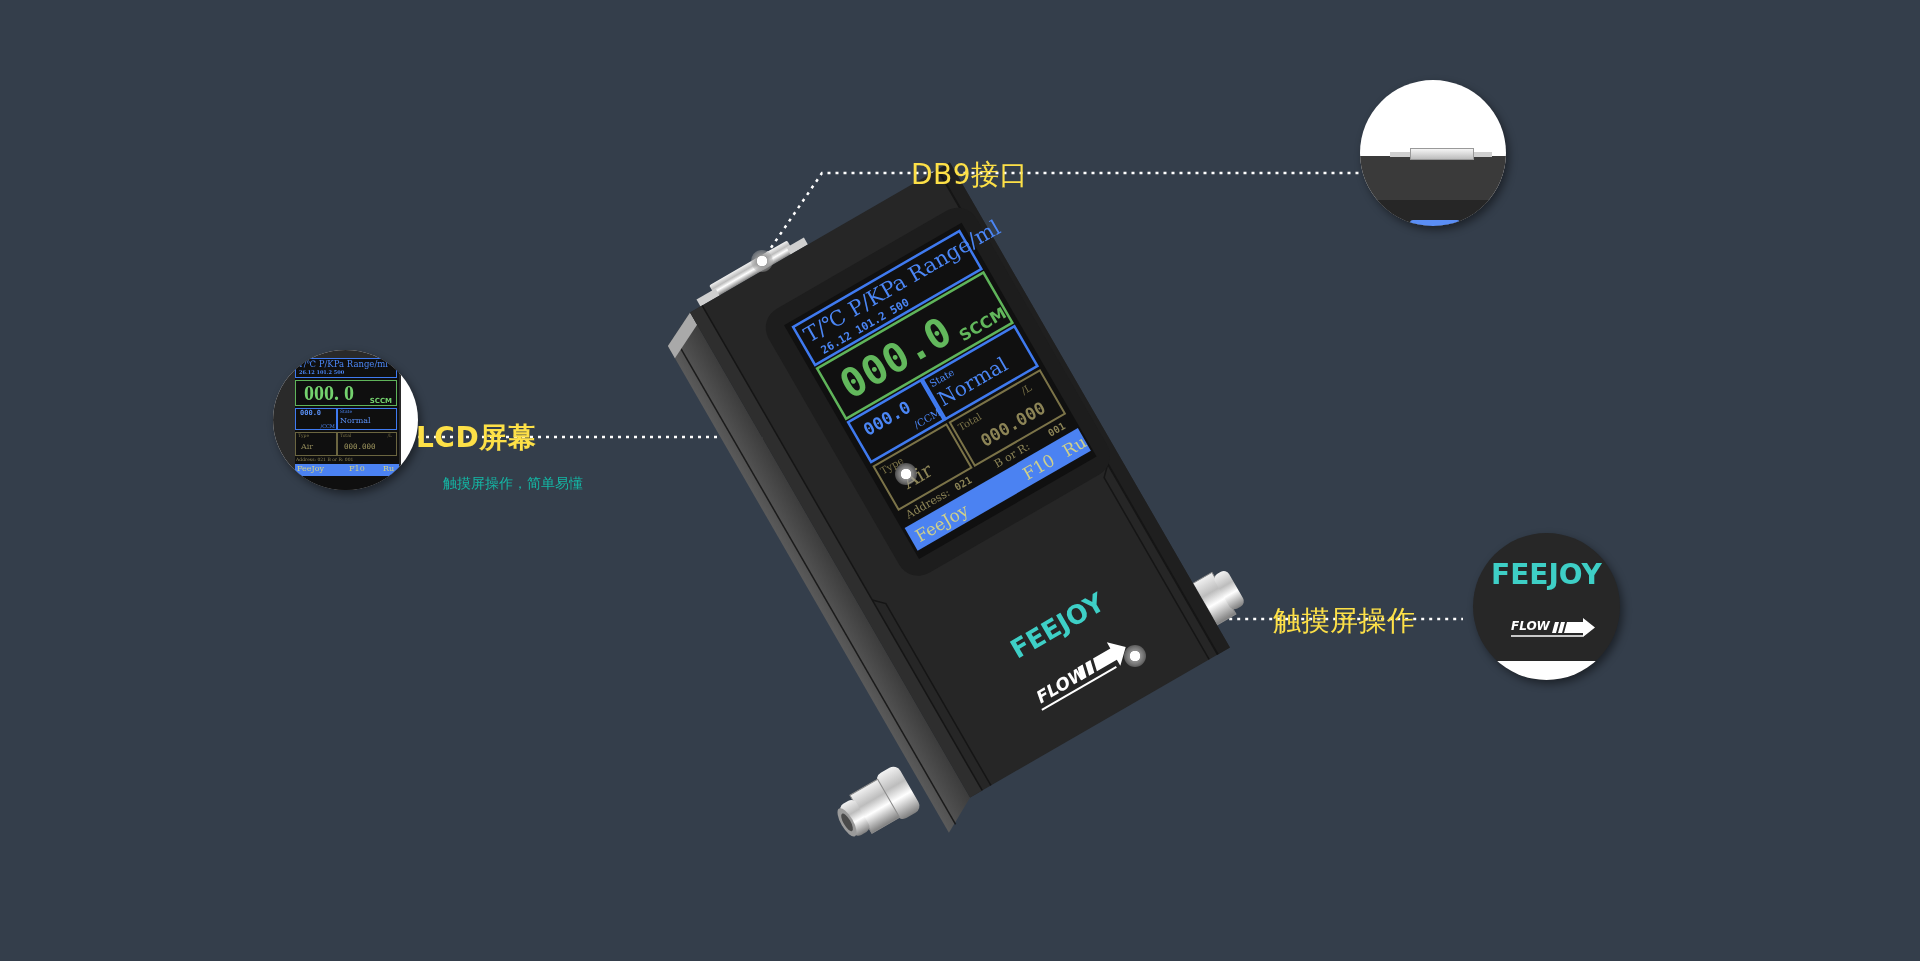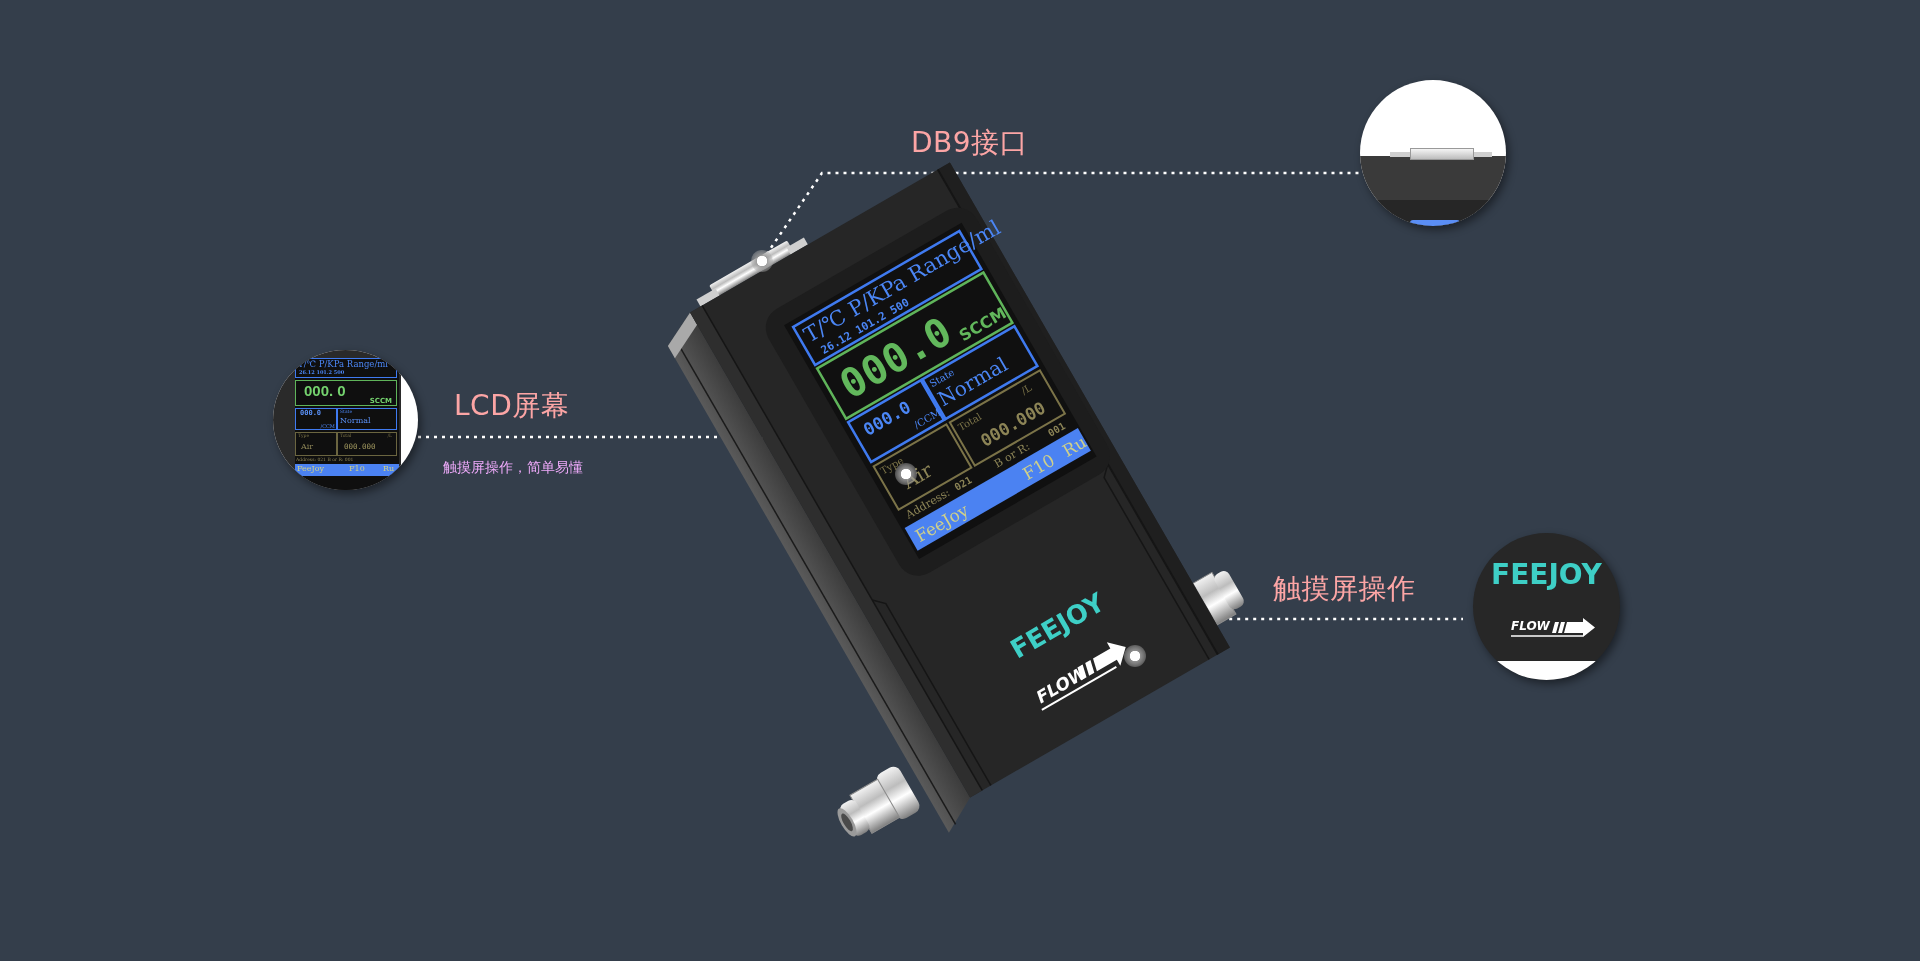--- a/index.html
+++ b/index.html
@@ -1,20 +1,20 @@
 <!DOCTYPE html>
 <html><head>
 <meta charset="utf-8">
 <style>
   html, body { margin:0; padding:0; }
   body { width:1920px; height:961px; background:#343e4b; overflow:hidden; position:relative;
          font-family:"DejaVu Sans","Liberation Sans",sans-serif; color:#fff; }
   .stage { position:absolute; left:0; top:0; width:1920px; height:961px; }
-  .label { position:absolute; color:#fca5a5; font-size:28px; letter-spacing:0.5px; white-space:nowrap; }
-  .sublabel { position:absolute; color:#f0abfc; font-size:14px; white-space:nowrap; }
+  .label { position:absolute; color:#fde047; font-size:28px; letter-spacing:0.5px; white-space:nowrap;margin-top:32px; }
+  .sublabel { position:absolute; color:#14b8a6; font-size:14px; white-space:nowrap;margin-top:16px; }
   .circle { position:absolute; border-radius:50%; overflow:hidden;
             box-shadow: 3px 4px 8px rgba(0,0,0,0.45); }
   svg text { font-family:"DejaVu Serif","Liberation Serif",serif; }
   .mono { font-family:"DejaVu Sans Mono","Liberation Mono",monospace; }
   .sans { font-family:"DejaVu Sans","Liberation Sans",sans-serif; }
 </style>
 </head>
 <body>
 
 <div class="stage">
@@ -149,21 +149,21 @@
   </div>
 
   <div class="circle" style="left:273px; top:350px; width:145px; height:140px; background:#ffffff;">
     <div style="position:absolute; left:0; top:0; width:128px; height:140px; background:#2a2a2a;"></div>
     <div style="position:absolute; left:22px; top:8px; width:104px; height:132px; background:#0f0f0f; font-family:'DejaVu Serif','Liberation Serif',serif;">
       <div style="position:absolute; left:0; top:0; width:100px; height:18px; border:1.5px solid #3f7af0;">
         <div style="font-size:8.5px; color:#4b86f5; white-space:nowrap; line-height:10px; padding-left:2px;">T/℃ P/KPa Range/ml</div>
         <div style="font-size:5px; color:#4b86f5; white-space:nowrap; line-height:6px; padding-left:3px; font-weight:bold;">26.12 101.2  500</div>
       </div>
       <div style="position:absolute; left:0; top:22px; width:100px; height:24px; border:1.5px solid #5fb45a;">
-        <div style="position:absolute; left:8px; top:1px; font-size:15px; font-weight:bold; color:#74d26e; font-family:Liberation Sans, sans-serif; white-space:nowrap;">000. 0</div>
+        <div style="position:absolute; left:8px; top:1px; font-size:20px; font-weight:bold; color:#74d26e; font-family:Liberation Serif, serif; white-space:nowrap;">000. 0</div>
         <div style="position:absolute; right:4px; bottom:0px; font-size:7px; font-weight:bold; color:#74d26e; font-family:'DejaVu Sans','Liberation Sans',sans-serif;">SCCM</div>
       </div>
       <div style="position:absolute; left:0; top:50px; width:40px; height:20px; border:1.5px solid #3f7af0;">
         <div style="position:absolute; left:4px; top:0; font-size:7px; color:#5a91f7; font-family:'DejaVu Sans Mono','Liberation Mono',monospace; font-weight:bold;">000.0</div>
         <div style="position:absolute; right:1px; bottom:0; font-size:5px; color:#4b86f5;">/CCM</div>
       </div>
       <div style="position:absolute; left:42px; top:50px; width:58px; height:20px; border:1.5px solid #3f7af0;">
         <div style="position:absolute; left:2px; top:0; font-size:4.5px; color:#4b86f5;">State</div>
         <div style="position:absolute; left:2px; top:7px; font-size:8px; color:#5a91f7;">Normal</div>
       </div>
@@ -177,21 +177,21 @@
         <div style="position:absolute; left:6px; top:9px; font-size:7.5px; color:#a39a60; font-family:'DejaVu Sans Mono','Liberation Mono',monospace;">000.000</div>
       </div>
       <div style="position:absolute; left:1px; top:99px; font-size:4.5px; color:#8c8456; white-space:nowrap;">Address: 021   B or R: 001</div>
       <div style="position:absolute; left:0; top:106px; width:104px; height:12px; background:#4b82f2;">
         <span style="position:absolute; left:2px; top:0; font-size:8px; color:#cfd08a;">FeeJoy</span>
         <span style="position:absolute; left:54px; top:0; font-size:8px; color:#cfd08a;">F10</span>
         <span style="position:absolute; left:88px; top:0; font-size:8px; color:#cfd08a;">Ru</span>
       </div>
     </div>
   </div>
-  <div class="label" style="left:454px; top:387px;">LCD屏幕</div>
+  <div class="label" style="left:416px; top:387px;font-weight:bold;">LCD屏幕</div>
   <div class="sublabel" style="left:443px; top:459px;">触摸屏操作，简单易懂</div>
 
   <div class="label" style="left:1273px; top:570px;">触摸屏操作</div>
   <div class="circle" style="left:1473px; top:533px; width:147px; height:147px; background:#272727;">
     <div style="position:absolute; left:18px; top:25px; font-size:28px; font-weight:bold; color:#3ecfc6; font-family:'DejaVu Sans','Liberation Sans',sans-serif; letter-spacing:0px;">FEEJOY</div>
     <div style="position:absolute; left:38px; top:85px; width:90px; height:22px;">
       <span style="position:absolute; left:0; top:1px; font-size:12px; font-weight:bold; font-style:italic; color:#ffffff; font-family:'DejaVu Sans','Liberation Sans',sans-serif;">FLOW</span>
       <svg width="90" height="22" style="position:absolute; left:0; top:0;">
         <path d="M 44 4 L 48 4 L 45 15 L 41 15 Z M 50 4 L 54 4 L 51 15 L 47 15 Z" fill="#ffffff"></path>
         <path d="M 56 4 L 72 4 L 72 0 L 84 9.5 L 72 19 L 72 15 L 53 15 Z" fill="#ffffff"></path>

